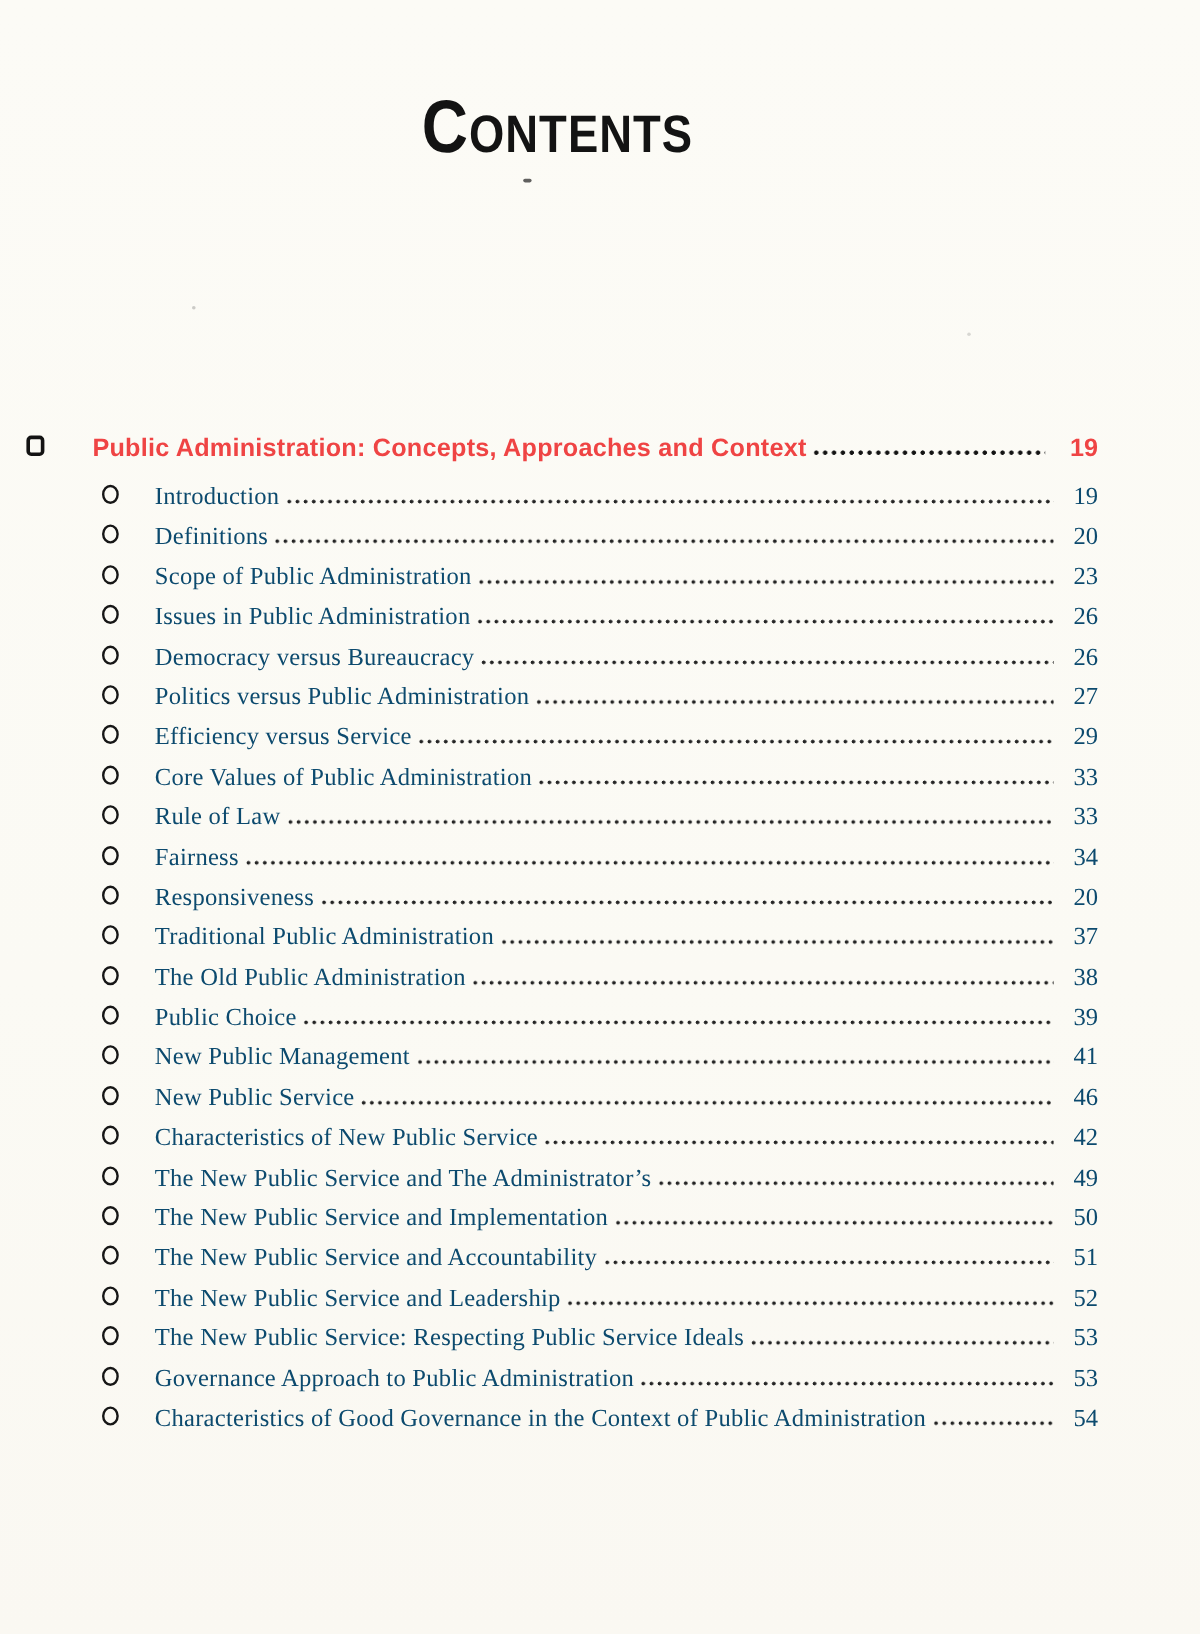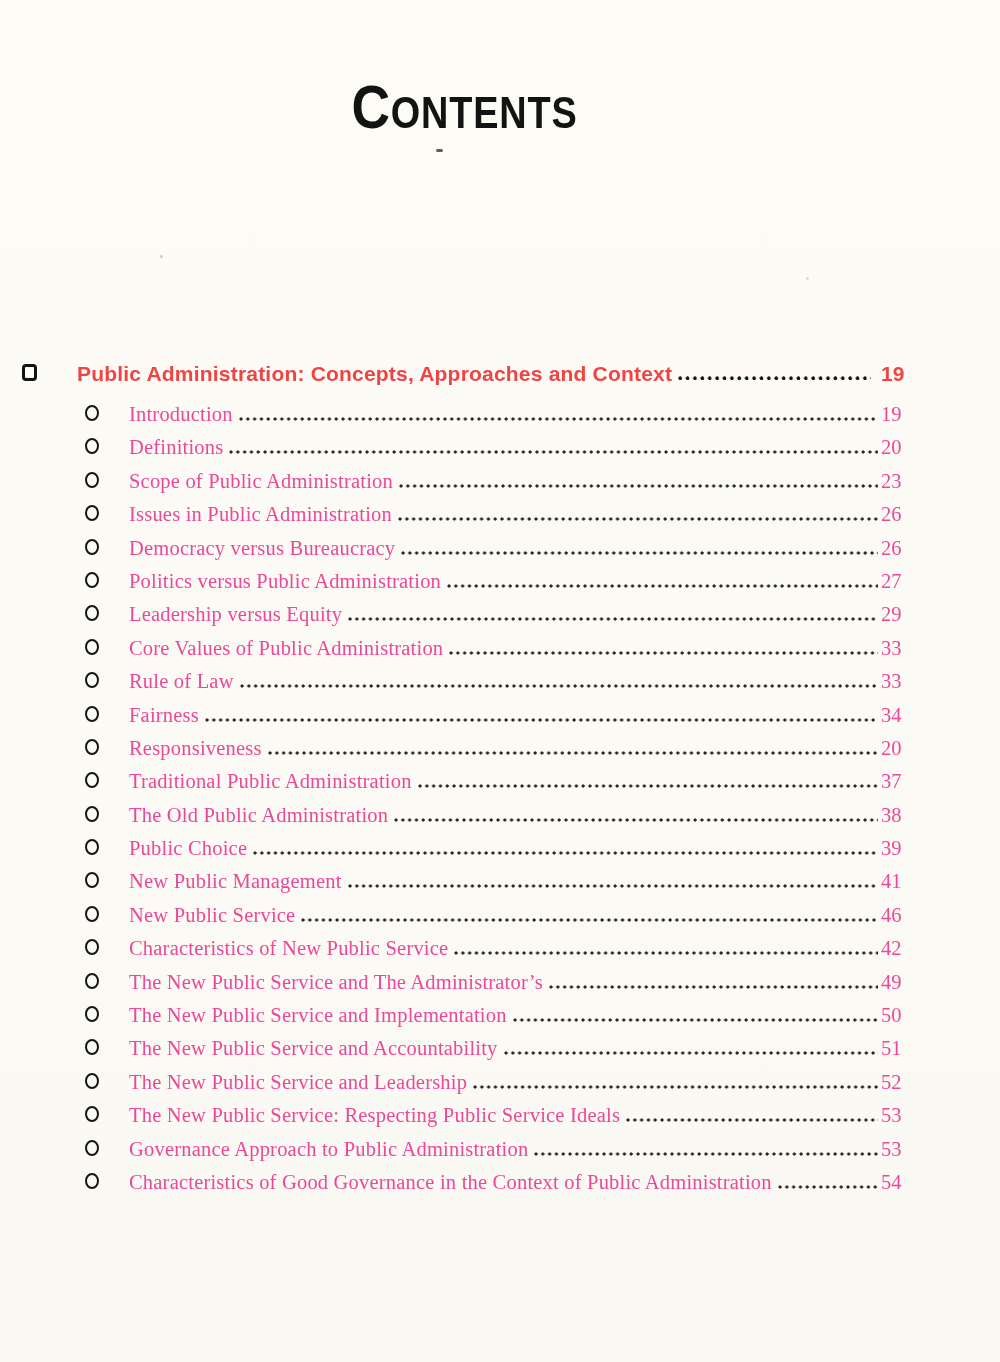--- a/index.html
+++ b/index.html
@@ -71,21 +71,21 @@
     border: 3px solid #131313;
     border-radius: 4px;
     margin-right: 40px;
     margin-bottom: -1px;
     flex: 0 0 auto;
   }
 
   .item-row {
     height: 33.4px;
     font-size: 20.5px;
-    color: #ec4899;
+    color: #0c4a6e;
   }
 
   .items { margin-top: 7px; }
 
   .bullet-circle {
     width: 14px;
     height: 16px;
     border: 2.7px solid #161616;
     border-radius: 50%;
     margin-left: 63px;  
@@ -110,20 +110,21 @@
   .chapter-row .leader {
     background-image: radial-gradient(circle at 2.2px 2.2px, #131313 1.6px, rgba(0,0,0,0) 2.1px);
     background-size: 7.4px 5px;
     height: 5px;
     margin-right: 10px;
   }
 
   .pagenum {
     flex: 0 0 auto;
     min-width: 34px;
+    text-align: right;
   }
   .chapter-row .pagenum {
     font-family: "Liberation Sans", "DejaVu Sans", sans-serif;
     font-weight: 700;
   }
 
   
   .speck {
     position: absolute;
     background: #3a3a3a;
@@ -199,21 +200,21 @@
 
   <div class="row item-row">
     <span class="bullet-circle"></span>
     <span class="label">Politics versus Public Administration</span>
     <span class="leader"></span>
     <span class="pagenum">27</span>
   </div>
 
   <div class="row item-row">
     <span class="bullet-circle"></span>
-    <span class="label">Leadership versus Equity</span>
+    <span class="label">Efficiency versus Service</span>
     <span class="leader"></span>
     <span class="pagenum">29</span>
   </div>
 
   <div class="row item-row">
     <span class="bullet-circle"></span>
     <span class="label">Core Values of Public Administration</span>
     <span class="leader"></span>
     <span class="pagenum">33</span>
   </div>

